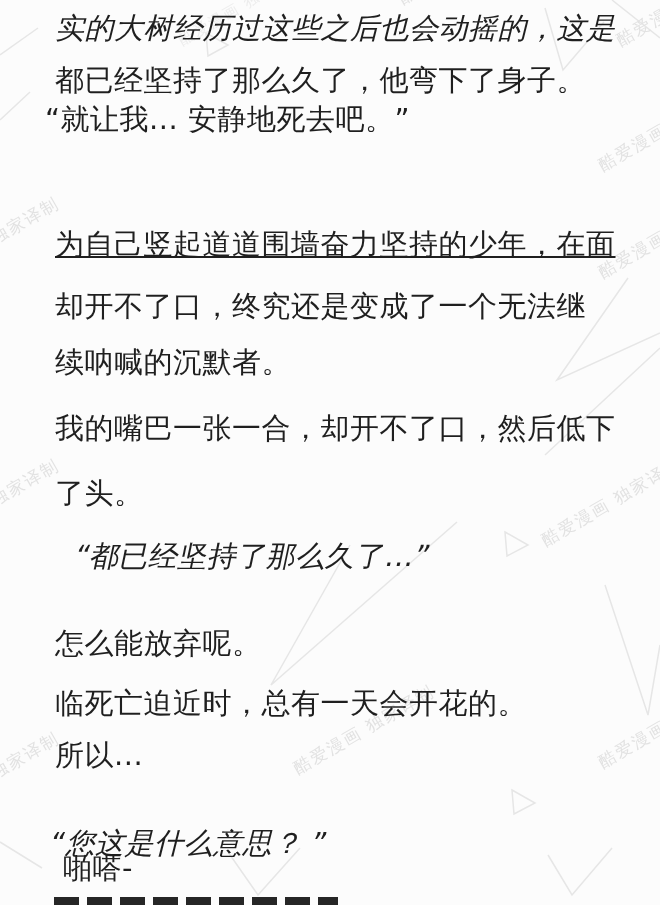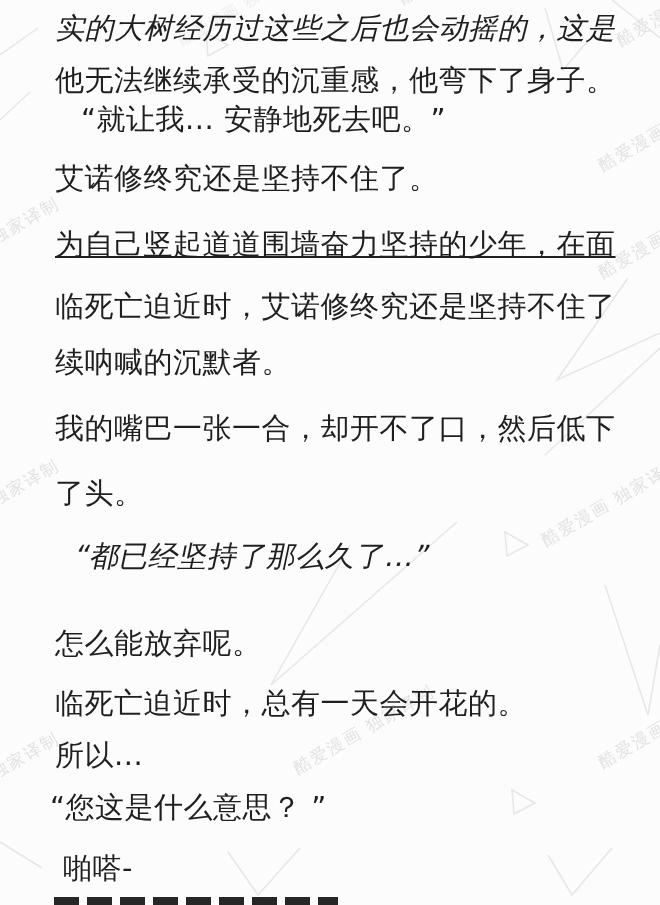--- a/index.html
+++ b/index.html
@@ -29,32 +29,32 @@
     position:absolute;
     z-index:1;
     font-size:29px;
     line-height:1.05;
     color:#1f1f1f;
     white-space:nowrap;
     letter-spacing:0.5px;
   }
   .p1{top:13px;left:55px;font-style:italic;}
   .p2{top:65px;left:55px;}
-  .p3{top:104px;left:45px;margin-left:36px;}
+  .p3{top:104px;left:45px;}
   .p4{top:163px;left:55px;}
   .p5{top:229px;left:55px;text-decoration:underline;}
   .p6{top:291px;left:55px;}
   .p7{top:347px;left:55px;}
   .p8{top:413px;left:55px;}
   .p9{top:478px;left:55px;text-align:center;}
   .p10{top:541px;left:72px;transform:skewX(-12deg);transform-origin:left bottom;}
   .p11{top:628px;left:55px;}
   .p12{top:688px;left:55px;}
   .p13{top:740px;left:55px;}
-  .p14{top:792px;left:50px;}
+  .p14{top:828px;left:50px;font-style:italic;}
   .p15{top:853px;left:55px;margin-left:8px;}
   
   .cutoff{
     position:absolute;
     z-index:1;
     top:897px;left:54px;
     width:284px;height:10px;
     background:repeating-linear-gradient(90deg,
       #262626 0px, #262626 25px,
       transparent 25px, transparent 33px);
@@ -95,25 +95,24 @@
     <span class="wm-text" style="left:-80px;top:270px">酷爱漫画 独家译制</span>
     <span class="wm-text" style="left:600px;top:262px">酷爱漫画 独家译制</span>
     <span class="wm-text" style="left:543px;top:530px">酷爱漫画 独家译制</span>
     <span class="wm-text" style="left:-80px;top:532px">酷爱漫画 独家译制</span>
     <span class="wm-text" style="left:295px;top:758px">酷爱漫画 独家译制</span>
     <span class="wm-text" style="left:600px;top:752px">酷爱漫画 独家译制</span>
     <span class="wm-text" style="left:-80px;top:805px">酷爱漫画 独家译制</span>
   </div>
 
   <div class="para p1">实的大树经历过这些之后也会动摇的，这是</div>
-  <div class="para p2">他无法继续承受的沉重感，他弯下了身子。</div>
+  <div class="para p2">都已经坚持了那么久了，他弯下了身子。</div>
   <div class="para p3">“就让我... 安静地死去吧。”</div>
-  <div class="para p4">艾诺修终究还是坚持不住了。</div>
   <div class="para p5">为自己竖起道道围墙奋力坚持的少年，在面</div>
-  <div class="para p6">临死亡迫近时，艾诺修终究还是坚持不住了</div>
+  <div class="para p6">却开不了口，终究还是变成了一个无法继</div>
   <div class="para p7">续呐喊的沉默者。</div>
   <div class="para p8">我的嘴巴一张一合，却开不了口，然后低下</div>
   <div class="para p9">了头。</div>
   <div class="para p10">“都已经坚持了那么久了...”</div>
   <div class="para p11">怎么能放弃呢。</div>
   <div class="para p12">临死亡迫近时，总有一天会开花的。</div>
   <div class="para p13">所以...</div>
   <div class="para p14">“您这是什么意思？ ”</div>
   <div class="para p15">啪嗒-</div>
 

